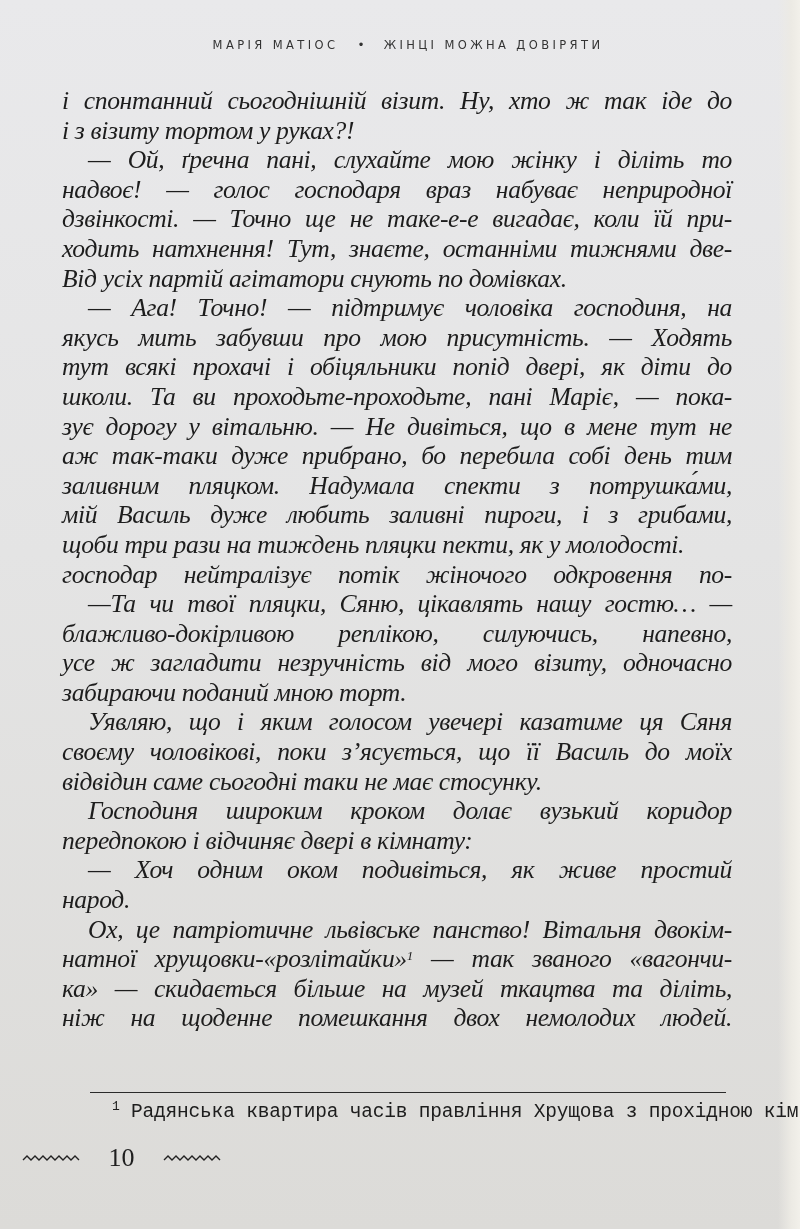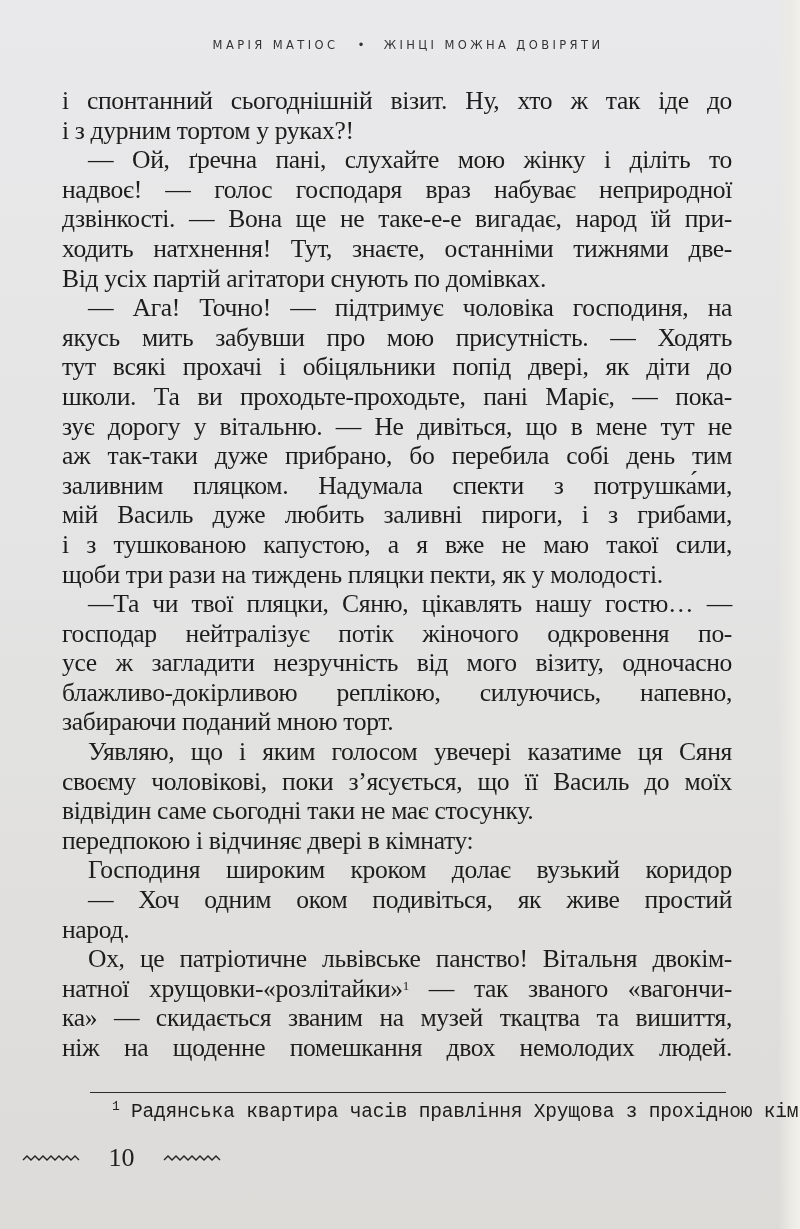--- a/index.html
+++ b/index.html
@@ -44,20 +44,21 @@
     }
     .body-text {
       position: absolute;
       top: 86px;
       left: 62px;
       width: 670px;
       font-family: "Liberation Serif", "DejaVu Serif", serif;
       font-size: 25.6px;
       line-height: 29.6px;
       letter-spacing: -0.35px;
+      font-style: italic;
     }
     .para {
       margin: 0;
       text-align: justify;
       text-align-last: left;
       hyphens: manual;
     }
     .line {
       display: block;
       text-align: justify;
@@ -125,72 +126,71 @@
 <div class="running-head">
   <span>МАРІЯ МАТІОС</span>
   <span class="dot">•</span>
   <span>ЖІНЦІ МОЖНА ДОВІРЯТИ</span>
 </div>
 
 <div class="body-text">
 
   <p class="para">
     <span class="line">і спонтанний сьогоднішній візит. Ну, хто ж так іде до</span>
-    <span class="line last">і з дурним тортом у руках?!</span>
+    <span class="line last">і з візиту тортом у руках?!</span>
   </p>
 
   <p class="para">
     <span class="line" style="padding-left:26px">— Ой, ґречна пані, слухайте мою жінку і діліть то</span>
     <span class="line">надвоє! — голос господаря враз набуває неприродної</span>
-    <span class="line">дзвінкості. — Вона ще не таке-е-е вигадає, народ їй при-</span>
+    <span class="line">дзвінкості. — Точно ще не таке-е-е вигадає, коли їй при-</span>
     <span class="line">ходить натхнення! Тут, знаєте, останніми тижнями две-</span>
     <span class="line last">Від усіх партій агітатори снують по домівках.</span>
   </p>
 
   <p class="para">
     <span class="line" style="padding-left:26px">— Ага! Точно! — підтримує чоловіка господиня, на</span>
     <span class="line">якусь мить забувши про мою присутність. — Ходять</span>
     <span class="line">тут всякі прохачі і обіцяльники попід двері, як діти до</span>
     <span class="line">школи. Та ви проходьте-проходьте, пані Маріє, — пока-</span>
     <span class="line">зує дорогу у вітальню. — Не дивіться, що в мене тут не</span>
     <span class="line">аж так-таки дуже прибрано, бо перебила собі день тим</span>
     <span class="line">заливним пляцком. Надумала спекти з потрушка́ми,</span>
     <span class="line">мій Василь дуже любить заливні пироги, і з грибами,</span>
-    <span class="line">і з тушкованою капустою, а я вже не маю такої сили,</span>
     <span class="line last">щоби три рази на тиждень пляцки пекти, як у молодості.</span>
   </p>
 
   <p class="para">
+    <span class="line">господар нейтралізує потік жіночого одкровення по-</span>
     <span class="line" style="padding-left:26px">—Та чи твої пляцки, Сяню, цікавлять нашу гостю… —</span>
-    <span class="line">господар нейтралізує потік жіночого одкровення по-</span>
+    <span class="line">блажливо-докірливою реплікою, силуючись, напевно,</span>
     <span class="line">усе ж загладити незручність від мого візиту, одночасно</span>
-    <span class="line">блажливо-докірливою реплікою, силуючись, напевно,</span>
     <span class="line last">забираючи поданий мною торт.</span>
   </p>
 
   <p class="para">
     <span class="line" style="padding-left:26px">Уявляю, що і яким голосом увечері казатиме ця Сяня</span>
     <span class="line">своєму чоловікові, поки з’ясується, що її Василь до моїх</span>
     <span class="line last">відвідин саме сьогодні таки не має стосунку.</span>
   </p>
 
   <p class="para">
+    <span class="line" style="padding-left:26px">Господиня широким кроком долає вузький коридор</span>
     <span class="line last">передпокою і відчиняє двері в кімнату:</span>
-    <span class="line" style="padding-left:26px">Господиня широким кроком долає вузький коридор</span>
   </p>
 
   <p class="para">
     <span class="line" style="padding-left:26px">— Хоч одним оком подивіться, як живе простий</span>
     <span class="line last">народ.</span>
   </p>
 
   <p class="para">
     <span class="line" style="padding-left:26px">Ох, це патріотичне львівське панство! Вітальня двокім-</span>
     <span class="line"><span>натної хрущовки-«розлітайки»</span><span class="sup">1</span><span> — так званого «вагончи-</span></span>
-    <span class="line">ка» — скидається званим на музей ткацтва та вишиття,</span>
+    <span class="line">ка» — скидається більше на музей ткацтва та діліть,</span>
     <span class="line">ніж на щоденне помешкання двох немолодих людей.</span>
   </p>
 </div>
 
 <div class="footnote-rule"></div>
 
 <div class="footnote">
   <span class="line"><span class="sup">1</span><span> Радянська квартира часів правління Хрущова з прохідною кім-</span></span>
 </div>
 

